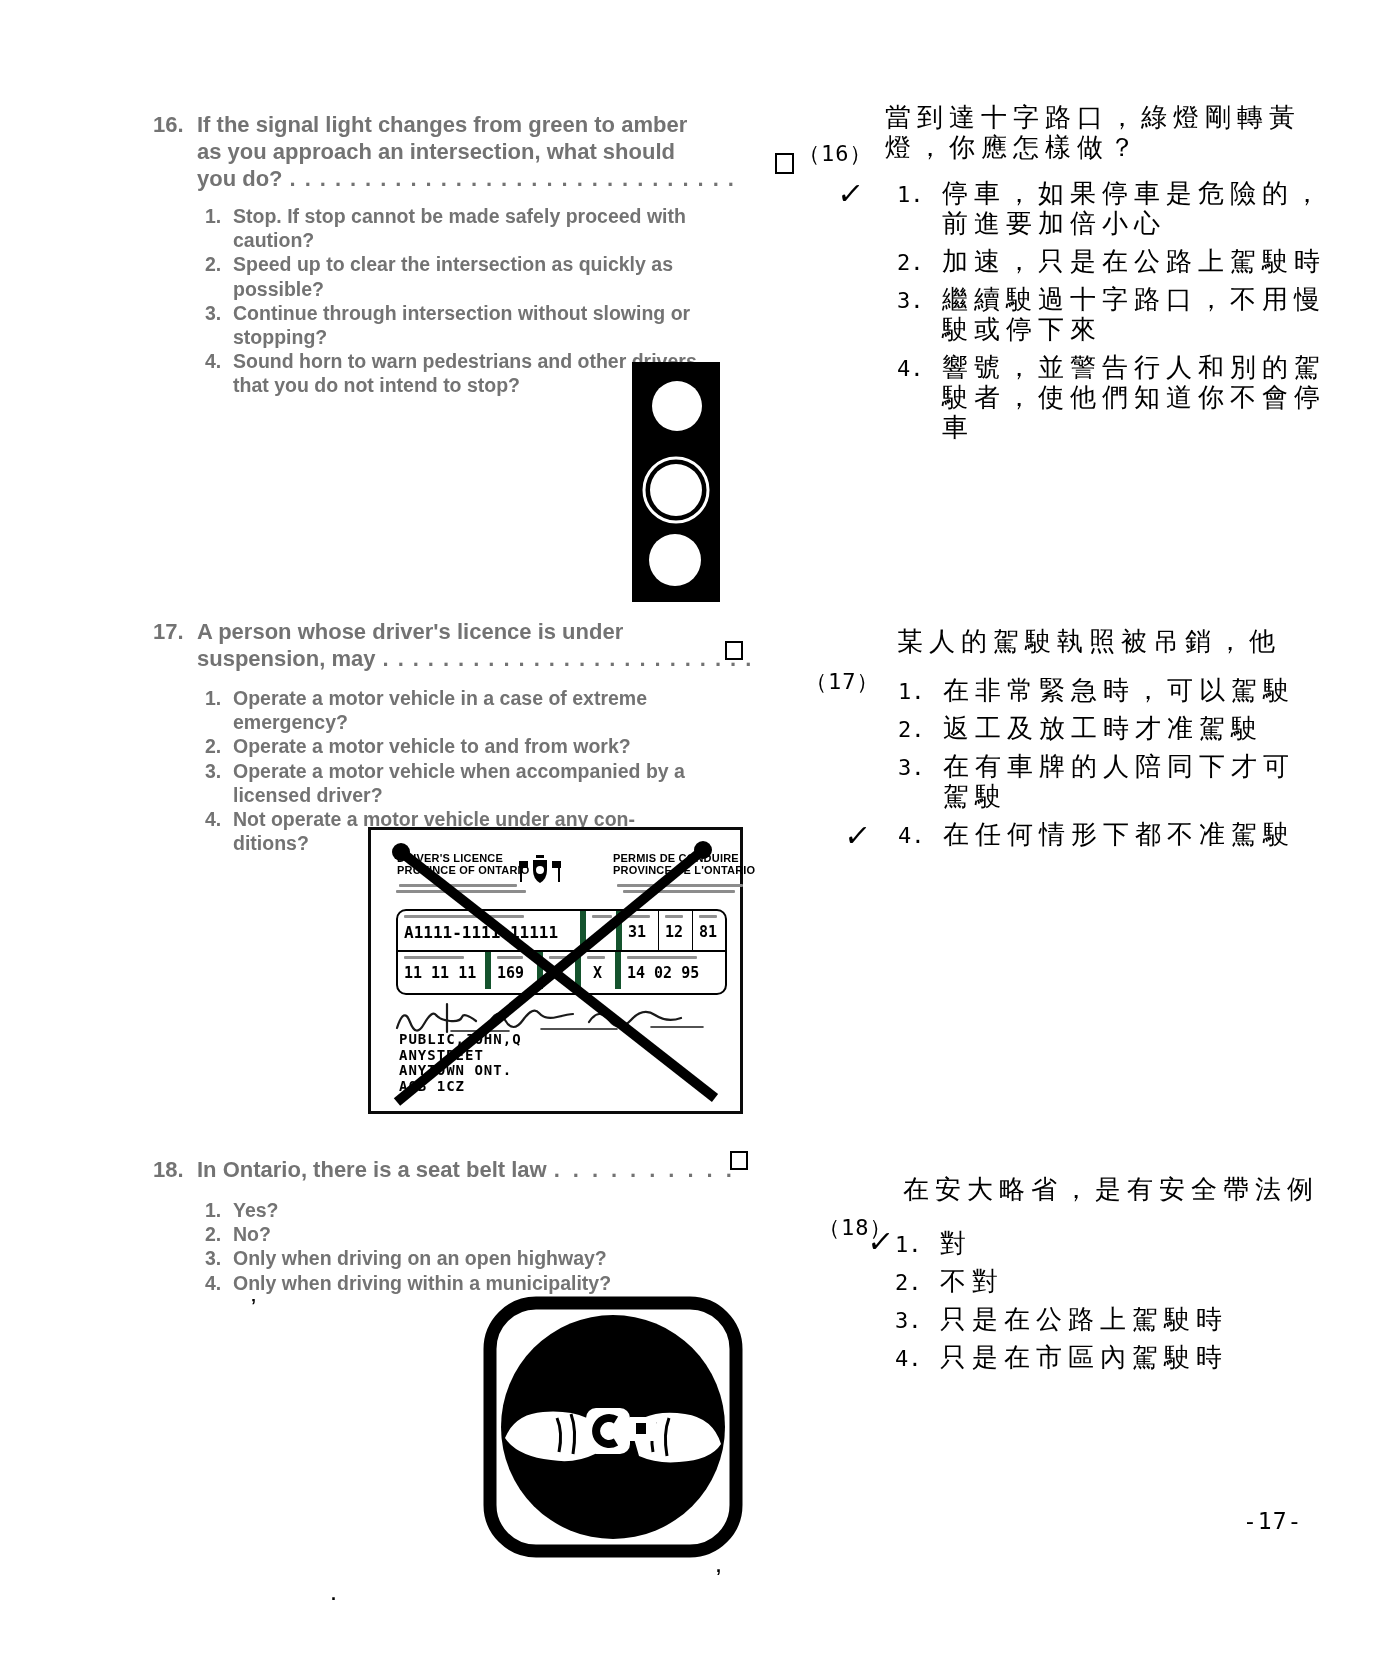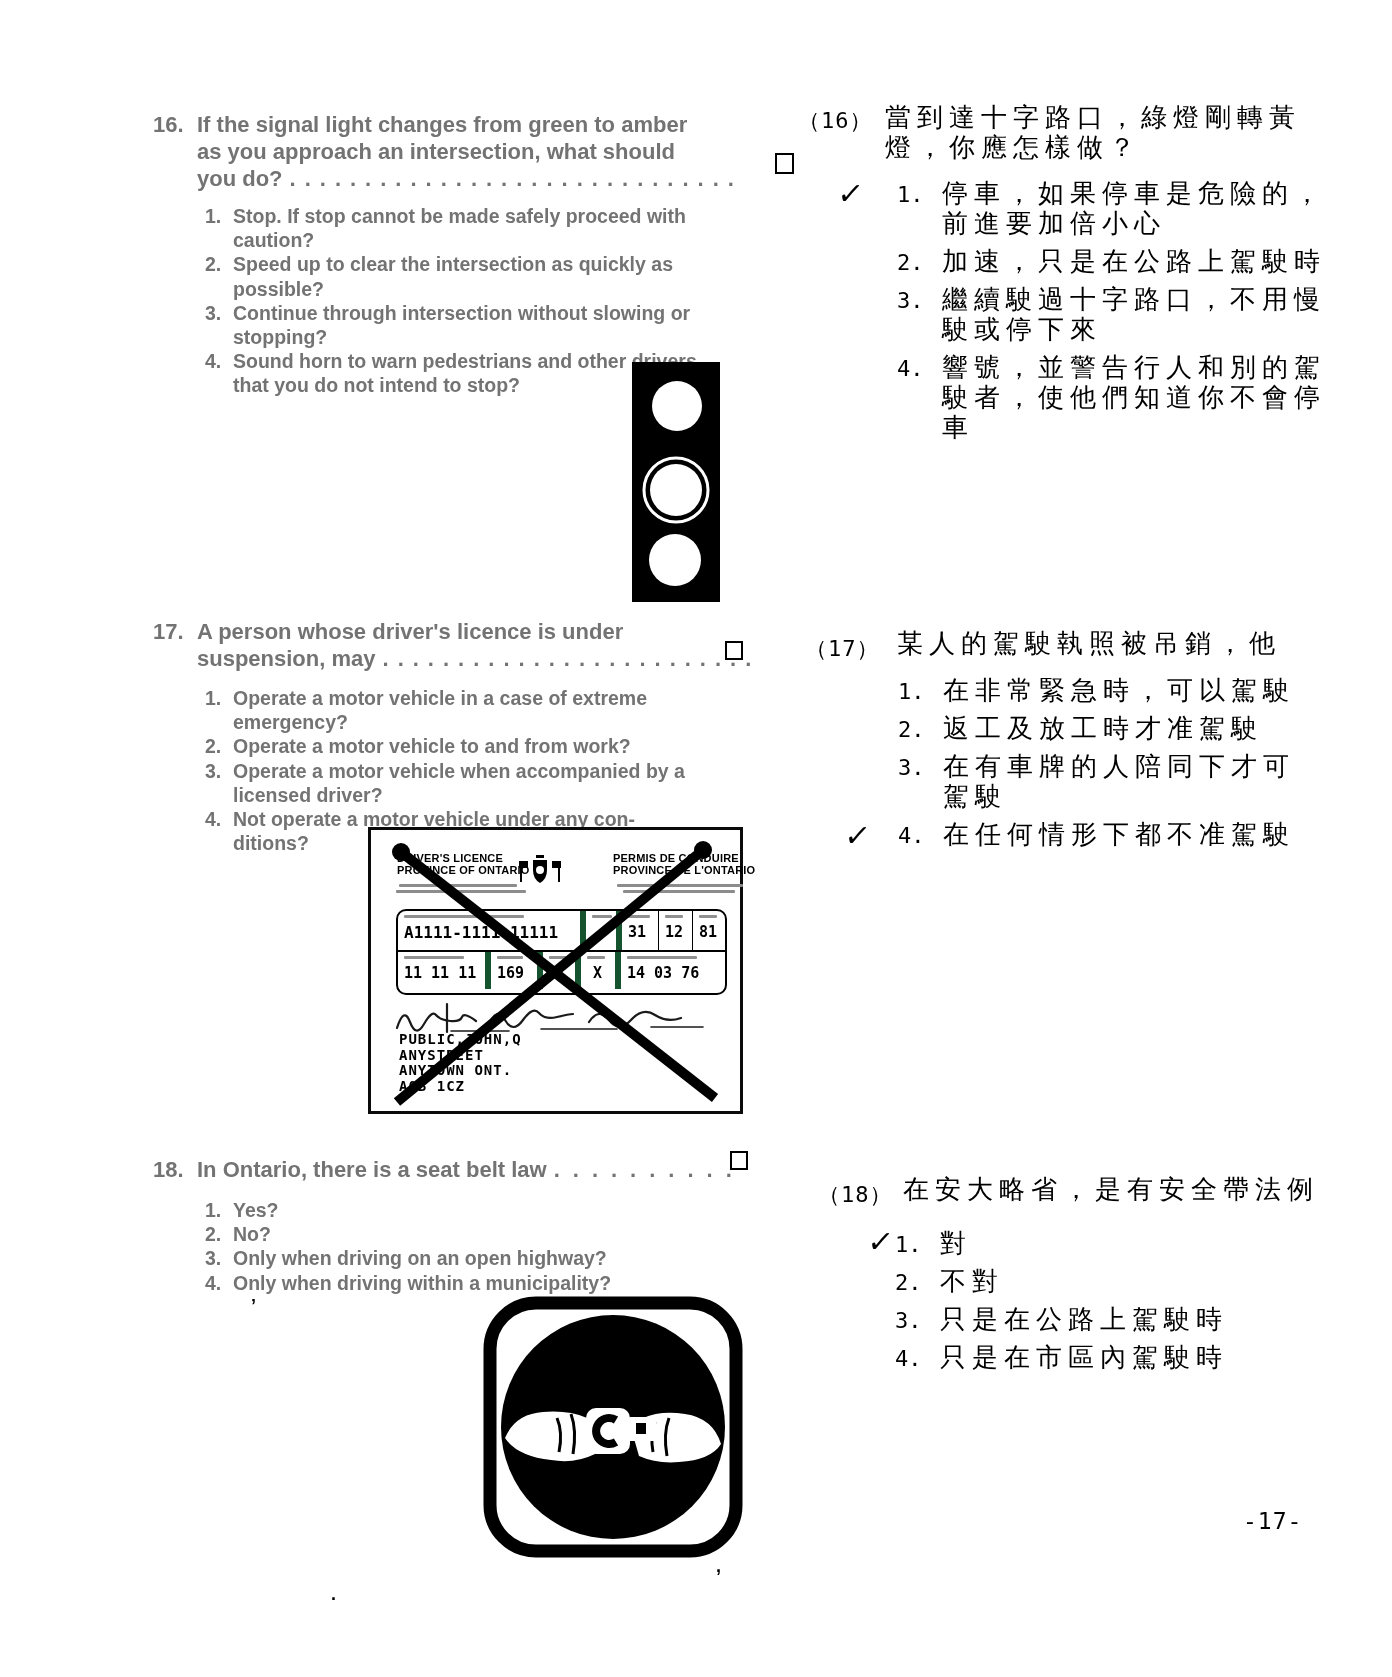--- a/index.html
+++ b/index.html
@@ -13,21 +13,21 @@
   .pre{white-space:pre-line;}
   .lastline{white-space:nowrap;}
   .dots{letter-spacing:9px;margin-left:7px;font-weight:bold;}
   .dots-wide{letter-spacing:13px;}
   .abox{position:absolute;width:15px;height:17px;border:2.5px solid #000;background:#fff;}
   .opts-en{font-size:19.5px;line-height:24.2px;}
   .opt-en{position:relative;}
   .onum{position:absolute;left:-28px;top:0;}
   
   .zh{font-family:"Liberation Sans",sans-serif;font-size:26px;letter-spacing:6px;line-height:30px;color:#000;}
-  .zh-label{font-family:"DejaVu Sans Mono",monospace;font-size:22px;letter-spacing:1px;}
+  .zh-label{font-family:"DejaVu Sans Mono",monospace;font-size:22px;letter-spacing:1px;margin-top:33px;}
   .zh-opt{position:relative;margin-bottom:8px;}
   .zh-onum{position:absolute;left:0;top:2px;font-family:"DejaVu Sans Mono",monospace;font-size:22px;letter-spacing:0;}
   .zh-otext{margin-left:45px;}
   .check{position:absolute;font-size:30px;font-weight:400;transform:skewX(-8deg);}
   
   .licence{border:3px solid #0a0a0a;background:#fff;}
   .lic-hdr{font-size:11px;line-height:12px;font-weight:bold;letter-spacing:.2px;}
   .fuzz{position:absolute;background:#8c8c8c;height:3px;border-radius:1px;}
   .fieldbox{position:absolute;border:2.5px solid #000;border-radius:10px;overflow:hidden;}
   .frow{display:flex;box-sizing:border-box;}
@@ -195,21 +195,21 @@
       </div>
       <div class="fcell bl" style="width:38px;">
         <span class="cap" style="width:20px;"></span>
       </div>
       <div class="fcell bl" style="width:40px;">
         <span class="cap" style="width:18px;"></span>
         <div class="fval small" style="padding-left:12px;">X</div>
       </div>
       <div class="fcell bl" style="flex:1;">
         <span class="cap" style="width:70px;"></span>
-        <div class="fval small">14 03 76</div>
+        <div class="fval small">14 02 95</div>
       </div>
     </div>
   </div>
 
   <svg class="abs" style="left:18px;top:168px;" width="334" height="42" viewBox="0 0 334 42">
     <g fill="none" stroke="#1a1a1a" stroke-width="2.2" stroke-linecap="round">
       <path d="M58 6 v28"></path>
       <path d="M8 30 q7 -22 13 -6 t14 2 t12 -9 t14 6 t12 -4 t14 4"></path>
       <path d="M100 26 q8 -18 16 -4 t18 0 t16 -7 t18 4 t16 -3"></path>
       <path d="M200 24 q10 -15 20 -2 t22 0 t24 -5 t26 3"></path>
@@ -228,21 +228,21 @@
 
   <svg class="abs" style="left:0;top:0;" width="369" height="281" viewBox="0 0 369 281">
     <line x1="30" y1="22" x2="344" y2="268" stroke="#000" stroke-width="10"></line>
     <line x1="332" y1="20" x2="26" y2="272" stroke="#000" stroke-width="10"></line>
     <circle cx="30" cy="22" r="9" fill="#000"></circle>
     <circle cx="332" cy="20" r="9" fill="#000"></circle>
   </svg>
 </div>
 
 <span class="abs zh-label" style="left:805px;top:634px;">（17）</span>
-<div class="abs zh pre" style="left:897px;top:628px;width:450px;">某人的駕駛執照被吊銷，他</div>
+<div class="abs zh pre" style="left:897px;top:628px;width:450px;font-family:Liberation Mono, monospace;">某人的駕駛執照被吊銷，他</div>
 <div class="abs zh" style="left:898px;top:675px;width:460px;">
   <div class="zh-opt">
       <span class="zh-onum">1.</span>
       <div class="zh-otext pre">在非常緊急時，可以駕駛</div>
     </div>
   <div class="zh-opt">
       <span class="zh-onum">2.</span>
       <div class="zh-otext pre">返工及放工時才准駕駛</div>
     </div>
   <div class="zh-opt">

